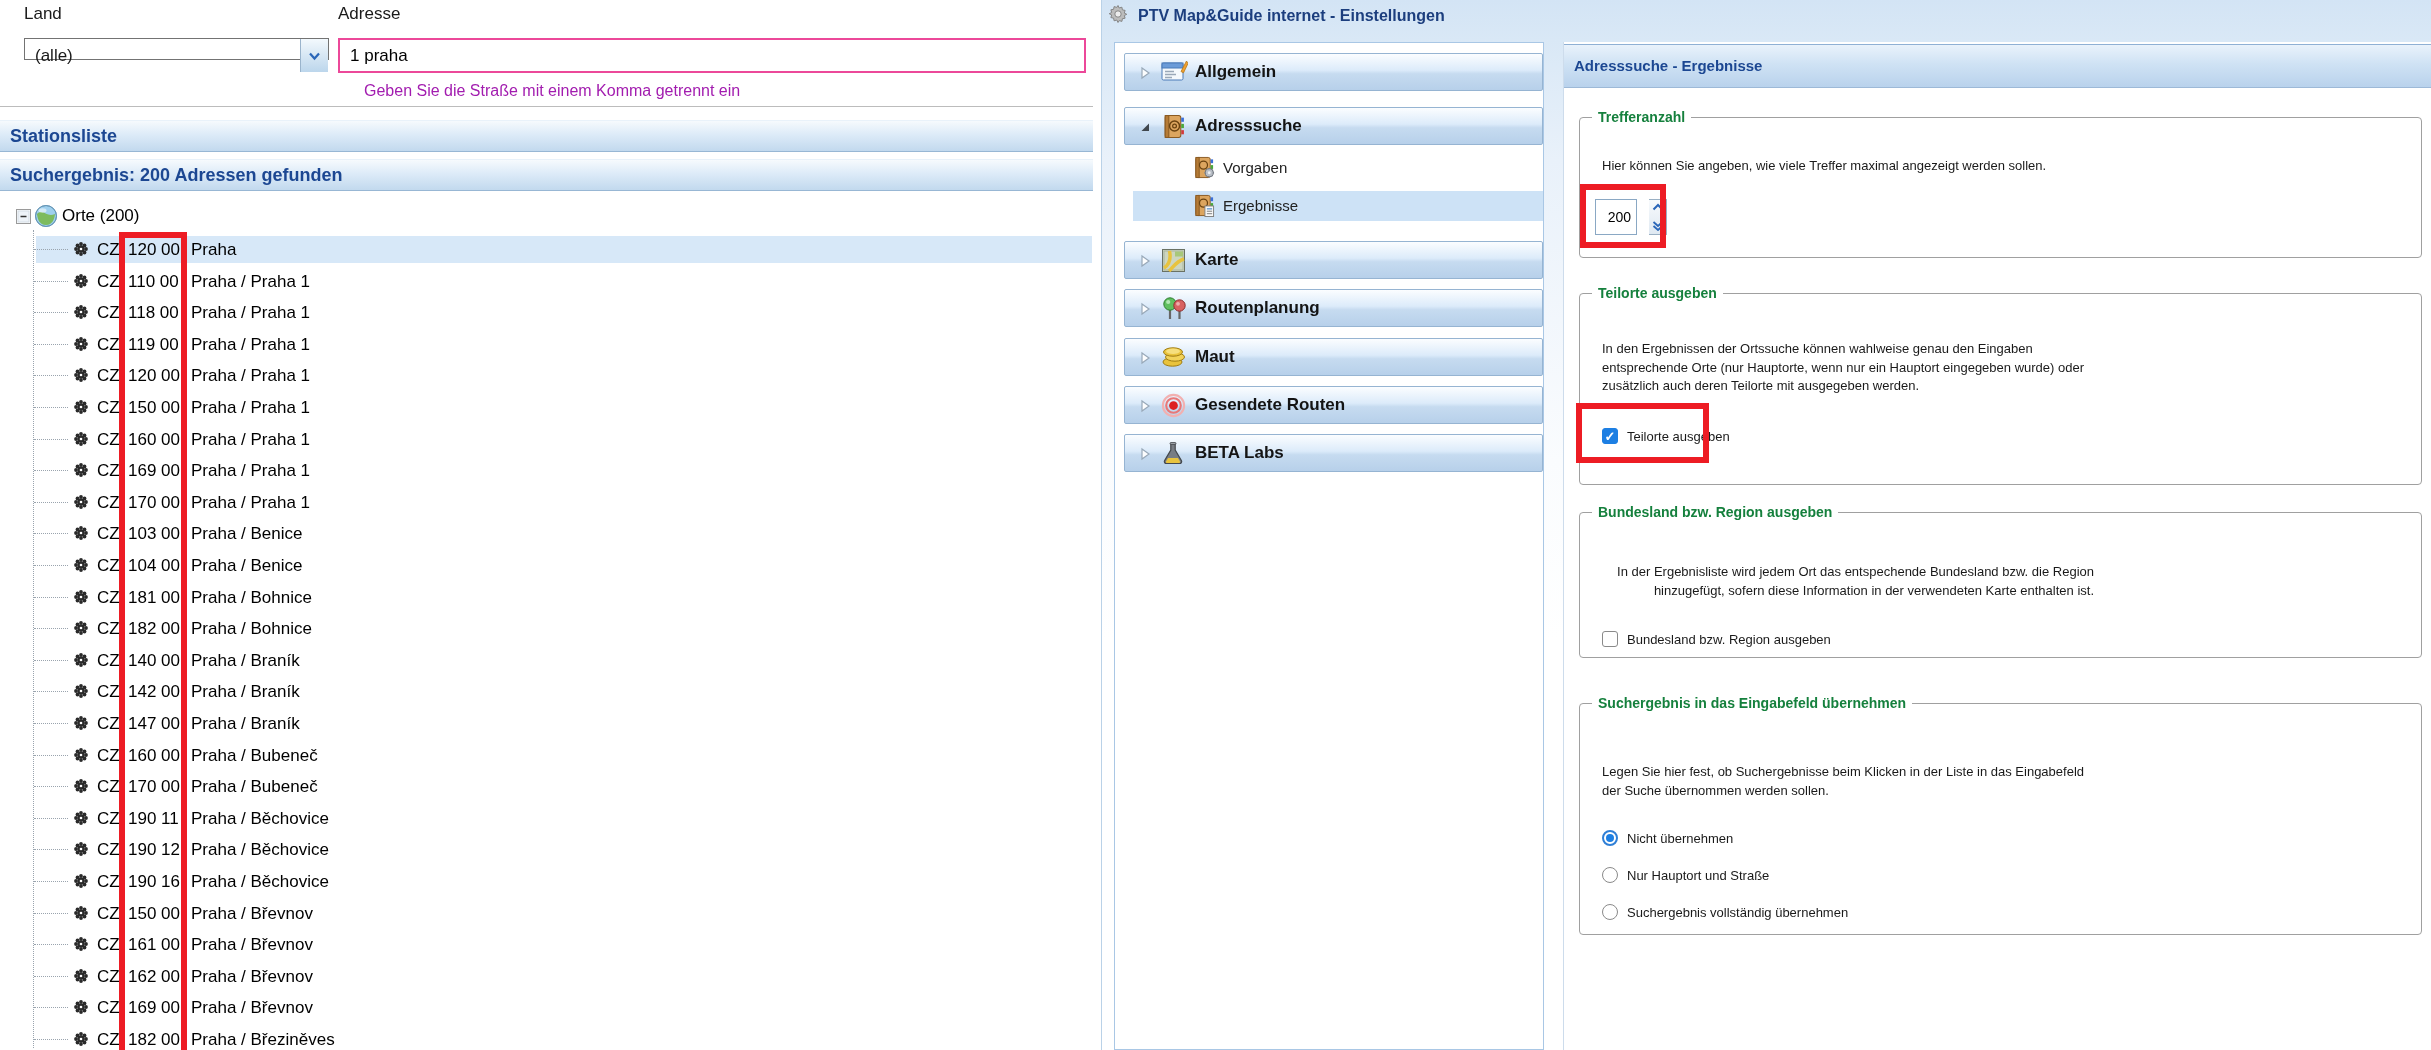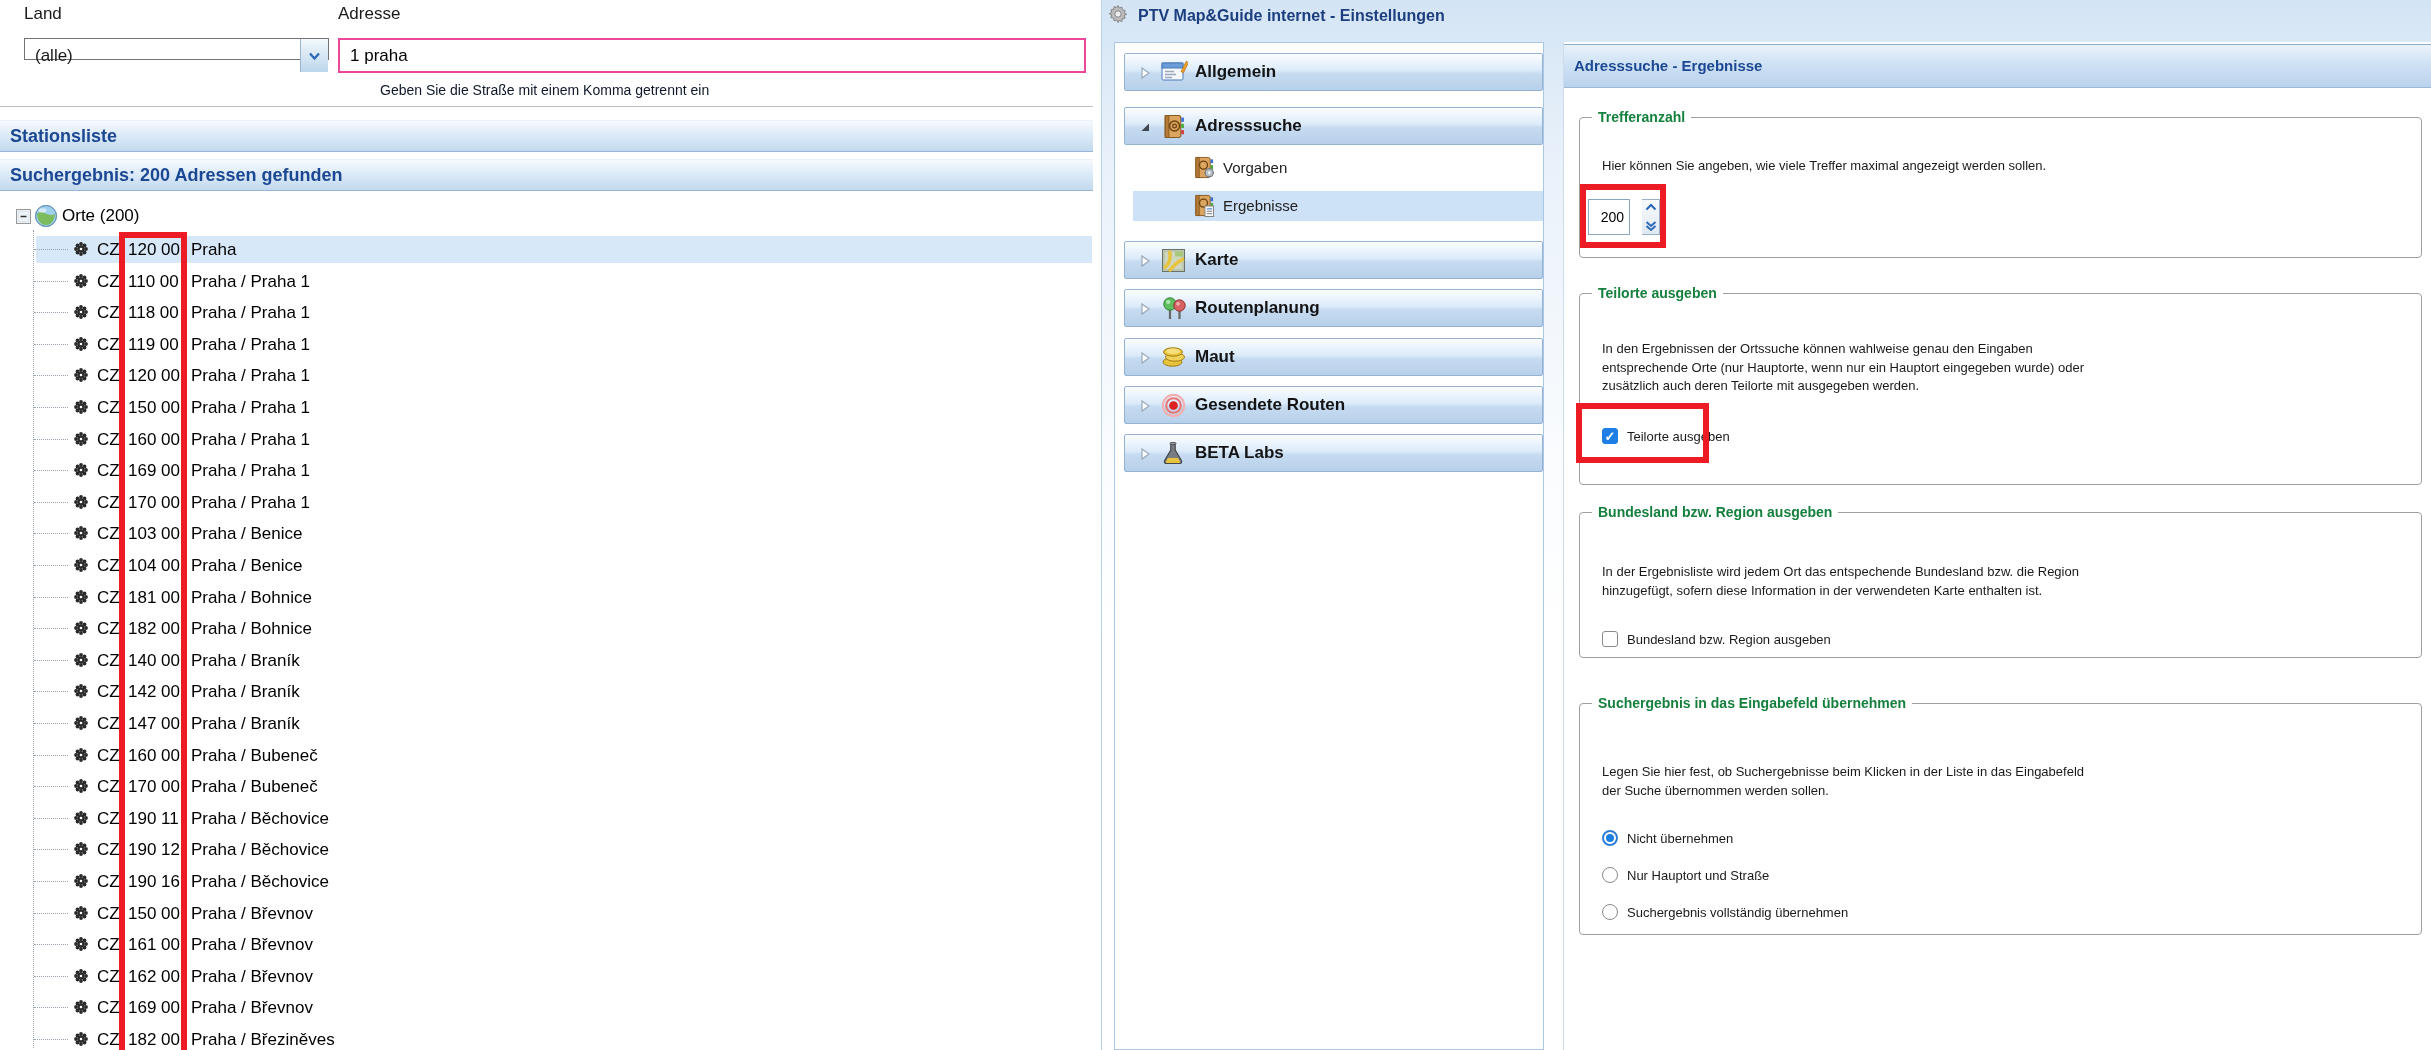--- a/index.html
+++ b/index.html
@@ -9,21 +9,21 @@
   #left{position:absolute;left:0;top:0;width:1093px;height:1050px;background:#fff;}
   .fldlabel{position:absolute;top:4px;font-size:17px;color:#1a1a1a;}
   .combo{position:absolute;left:24px;top:38px;width:305px;height:22px;background:#fff;
          border:1px solid #737373;box-sizing:border-box;}
   .combo .val{position:absolute;left:10px;top:0;line-height:33px;font-size:17px;}
   .combo .btn{position:absolute;right:0;top:0;width:27px;height:33px;
       background:linear-gradient(180deg,#f3f9fd,#d7e7f4 50%,#bcd6ec);border-left:1px solid #9ab4cc;
       display:flex;align-items:center;justify-content:center;}
   .tinput{position:absolute;left:338px;top:38px;width:748px;height:35px;border:2px solid #ec4899;
       box-sizing:border-box;font-size:17px;padding:0 0 0 10px;font-family:"Liberation Sans",sans-serif;color:#000;}
-  #hint{position:absolute;left:380px;top:82px;font-size:14px;color:#0f172a;}
+  #hint{position:absolute;left:364px;top:82px;font-size:16px;color:#a21caf;}
   #topline{position:absolute;left:0;top:106px;width:1093px;height:1px;background:#bcbcbc;}
   .hbar{position:absolute;left:0;width:1093px;height:30px;
       background:linear-gradient(180deg,#f6fafd,#ddebf8 45%,#c2d9ee);
       border-top:1px solid #e9f2fa;border-bottom:1px solid #98b7d4;box-sizing:content-box;}
   .hbar .t{padding-left:10px;line-height:30px;font-size:18px;font-weight:bold;color:#1c4792;}
   
   #treeroot{position:absolute;left:0;top:202px;height:28px;width:1093px;}
   #treeroot .lbl{position:absolute;left:62px;top:0;line-height:28px;font-size:17px;color:#000;}
   #guide{position:absolute;left:33px;top:230px;height:818px;border-left:1px dotted #9aa4ae;}
   #rows{position:absolute;left:0;top:236px;width:1093px;height:814px;}
@@ -57,21 +57,21 @@
   #content{position:absolute;left:461px;top:42px;width:869px;height:1008px;background:#fff;border-left:1px solid #cddcec;}
   #cheader{position:absolute;left:0;top:2px;width:869px;height:42px;
       background:linear-gradient(180deg,#e9f2fb,#cfe2f4 45%,#b9d2ec);
       border-top:1px solid #8fb0d4;border-bottom:1px solid #9db9d7;box-sizing:content-box;}
   #cheader .t{padding-left:10px;line-height:42px;font-size:15px;font-weight:bold;color:#1c4792;}
   .fs{position:absolute;left:15px;width:843px;border:1px solid #a0a0a0;border-radius:4px;box-sizing:border-box;background:#fff;}
   .fs .legend{position:absolute;top:-9px;left:12px;background:#fff;padding:0 6px;
       font-size:14px;font-weight:bold;color:#15803d;white-space:nowrap;}
   .fs .desc{position:absolute;left:22px;width:492px;font-size:13px;line-height:18.5px;color:#1a1a1a;}
   
-  #spinner{position:absolute;left:8px;display:flex;height:36px;gap:12px;}
+  #spinner{position:absolute;left:15px;display:flex;height:36px;gap:12px;}
   #spinval{width:42px;height:36px;border:1px solid #8aa8c4;box-sizing:border-box;background:#fff;
       font-size:14px;text-align:right;line-height:34px;padding-right:5px;color:#000;}
   #spinbtns{width:18px;height:36px;border:1px solid #9ab0c4;border-left:none;box-sizing:border-box;
       background:linear-gradient(180deg,#f7fafc,#dfe9f2);display:flex;flex-direction:column;align-items:center;justify-content:space-between;padding:3px 0;}
   
   .ctlrow{position:absolute;left:22px;display:flex;align-items:center;gap:9px;}
   .cb{width:16px;height:16px;border:1px solid #8a8a8a;border-radius:3px;background:#fff;box-sizing:border-box;
       display:flex;align-items:center;justify-content:center;}
   .cb.on{background:#1d7fe3;border-color:#1d7fe3;}
   .cb.on::after{content:"✓";color:#fff;font-size:13px;font-weight:bold;line-height:1;}
@@ -807,21 +807,21 @@
 
       <div class="fs" style="top:251px;height:192px;">
         <span class="legend">Teilorte ausgeben</span>
         <div class="desc" style="top:46px;">In den Ergebnissen der Ortssuche können wahlweise genau den Eingaben entsprechende Orte (nur Hauptorte, wenn nur ein Hauptort eingegeben wurde) oder zusätzlich auch deren Teilorte mit ausgegeben werden.</div>
         <div class="ctlrow" style="top:134px;">
           <span class="cb on"></span>
           <span class="clbl">Teilorte ausgeben</span>
         </div>
       </div>
 
-      <div class="fs" style="top:470px;height:146px;">
+      <div class="fs" style="top:470px;height:146px;text-align:right;">
         <span class="legend">Bundesland bzw. Region ausgeben</span>
         <div class="desc" style="top:50px;">In der Ergebnisliste wird jedem Ort das entspechende Bundesland bzw. die Region hinzugefügt, sofern diese Information in der verwendeten Karte enthalten ist.</div>
         <div class="ctlrow" style="top:118px;">
           <span class="cb"></span>
           <span class="clbl">Bundesland bzw. Region ausgeben</span>
         </div>
       </div>
 
       <div class="fs" style="top:661px;height:232px;">
         <span class="legend">Suchergebnis in das Eingabefeld übernehmen</span>

